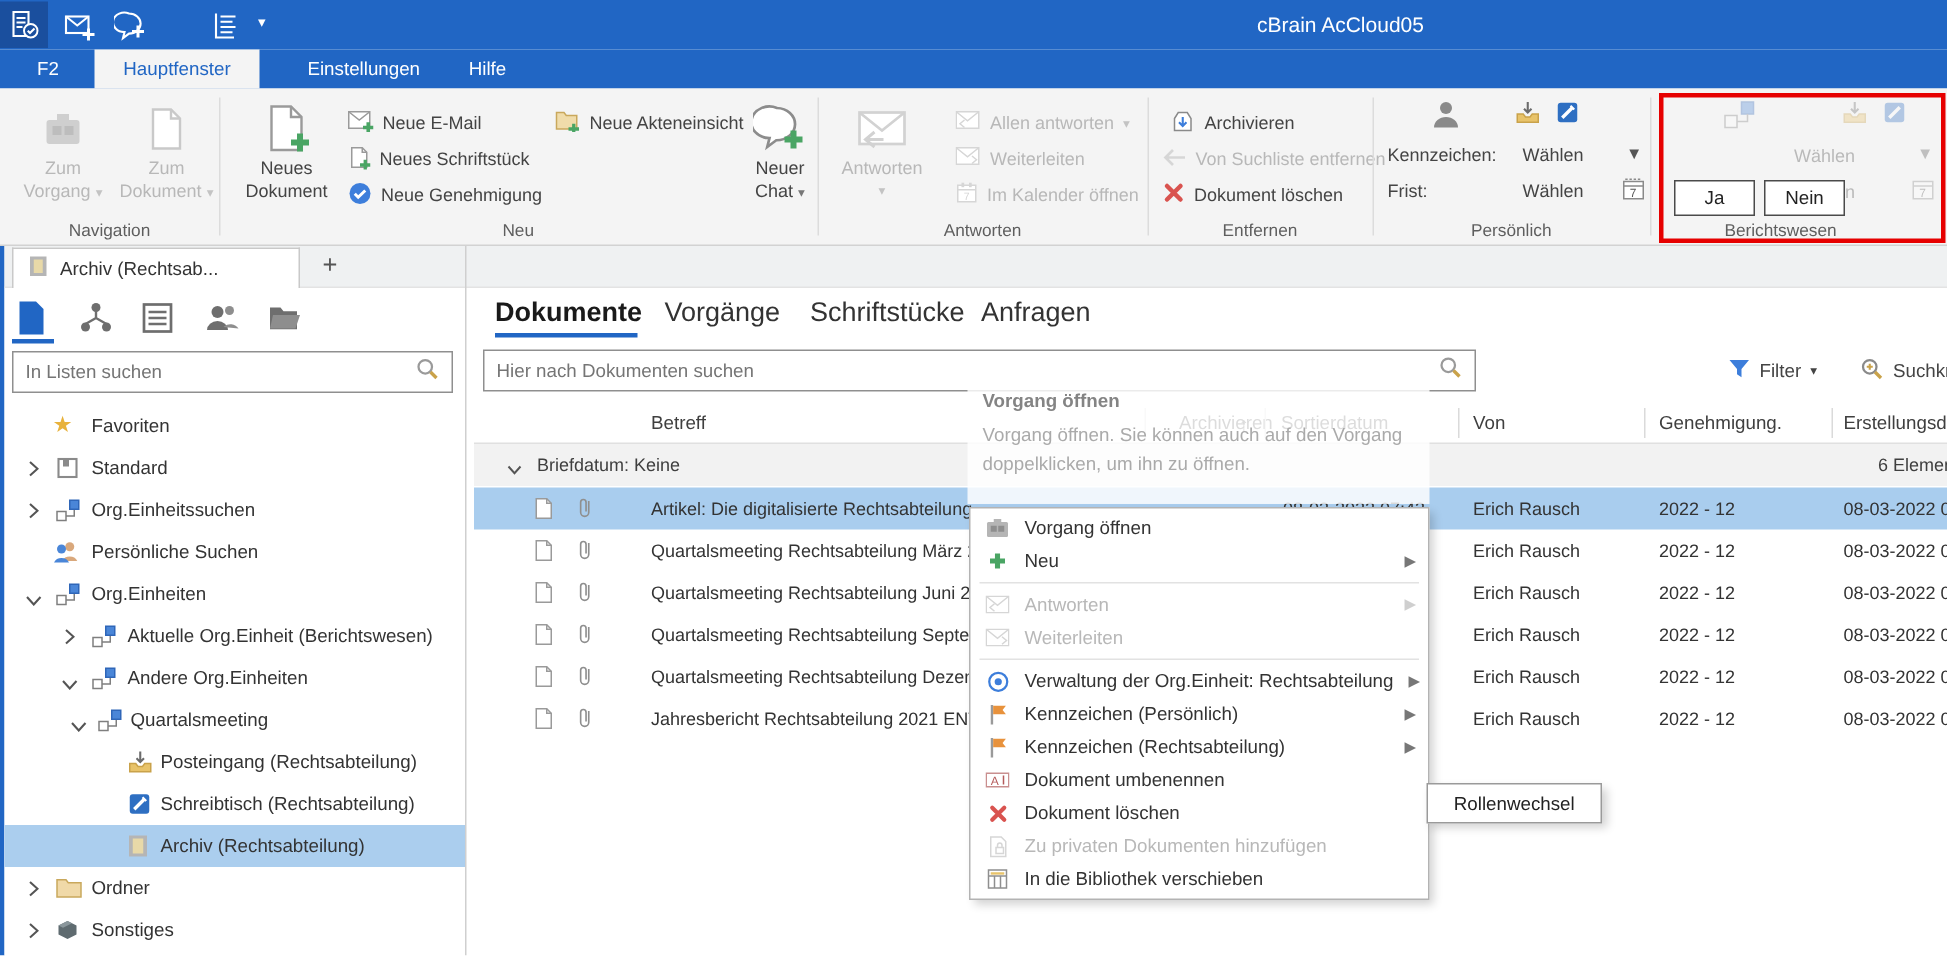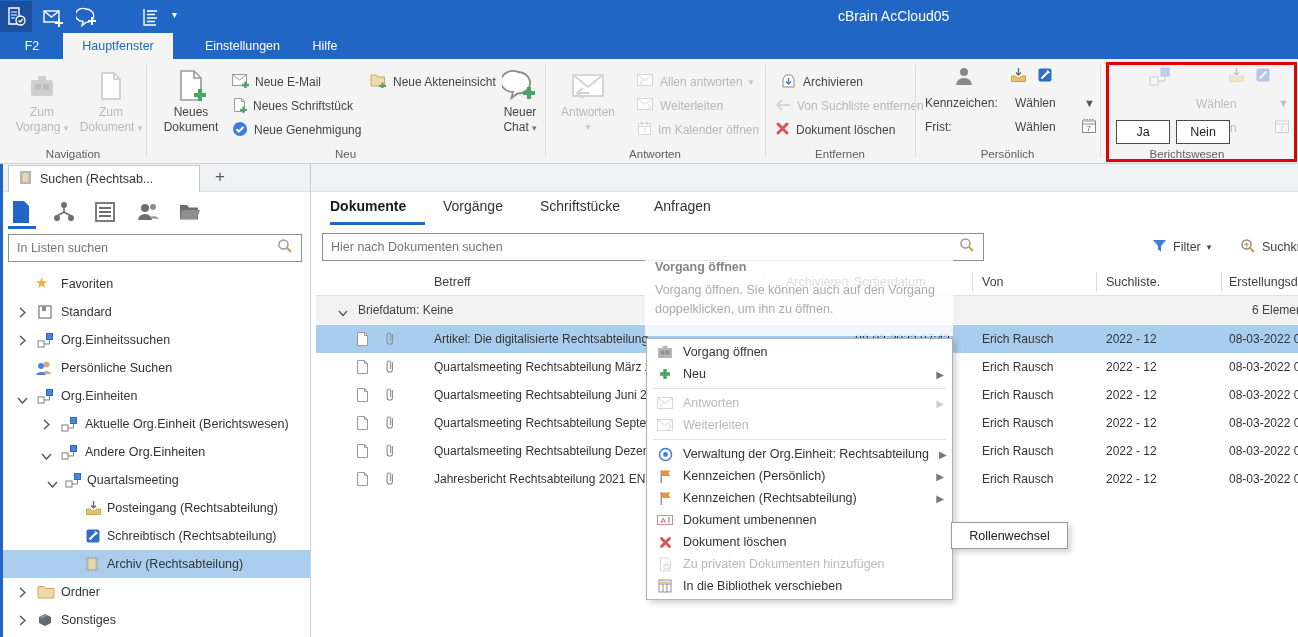--- a/index.html
+++ b/index.html
@@ -35,21 +35,21 @@
   .tabstrip{left:3px;top:164px;width:1295px;height:28px;background:#eff1f2;border-bottom:1px solid #e3e3e3}
   .paneltab{left:5px;top:1px;width:192px;height:27px;background:#fff;border:1px solid #c9c9c9;border-bottom:none;display:flex;align-items:center;gap:8px;padding-left:10px;font-size:12.5px;color:#333}
   .vline{background:#cfcfcf;width:1px}
   
   .searchbox{border:1px solid #8f8f8f;background:#fff;display:flex;align-items:center}
   .searchbox input{border:none;outline:none;flex:1;font-size:12.5px;font-family:"Liberation Sans",sans-serif;color:#444;padding:0 8px;background:transparent}
   .titem{left:3px;width:307px;height:28px;font-size:12.5px;color:#333}
   .titem .tlabel{top:7px}
   .tsel{background:#abceee}
   
-  .maintab{top:0;font-size:14px;color:#333}
+  .maintab{top:0;font-size:18px;color:#333}
   .maintab.active{font-weight:bold;color:#1a1a1a}
   .colhead{top:7px;font-size:12.5px;color:#3f3f3f}
   .hsep{top:4px;height:20px;width:1px;background:#dadada}
   .grouprow{left:316px;top:296px;width:982px;height:28px;background:#f2f2f2;font-size:12px;color:#3f3f3f}
   .lrow{left:316px;width:982px;height:28px;font-size:12px;color:#333}
   .lrow.sel{background:#a9cdee}
   .cell{top:7px;white-space:nowrap;overflow:hidden}
   
   .ghost-tip{left:645px;top:252px;width:308px;height:84px;background:rgba(255,255,255,.82);z-index:10;font-size:12.5px;line-height:19px}
   .ghost-tip .t{color:rgba(125,125,125,.95);font-weight:bold;padding:6px 10px 4px}
@@ -313,21 +313,21 @@
 <div class="abs redbox"></div>
 
 <div class="abs leftedge"></div>
 
 <div class="abs tabstrip">
   <div class="abs paneltab">
     <span><svg width="13" height="15" viewBox="0 0 13 15">
           <rect x="1" y="1" width="11" height="13" fill="#b5b5b5"></rect>
           <rect x="3.5" y="3" width="6" height="9" fill="#e8d9a8"></rect>
         </svg></span>
-    <span>Suchen (Rechtsab...</span>
+    <span>Archiv (Rechtsab...</span>
   </div>
   <span class="abs" style="left:212px;top:3px;font-size:17px;color:#555">+</span>
 </div>
 
 <div class="abs" style="left:3px;top:192px;width:307px;height:445px;background:#fff"></div>
 <div class="abs vline" style="left:310px;top:164px;height:473px"></div>
 
 <span class="abs" style="left:10px;top:200px"><svg width="22" height="24" viewBox="0 0 22 24">
       <path d="M3 1 h11 l5 5 v17 H3z" fill="#2166c4"></path>
     </svg></span>
@@ -509,21 +509,21 @@
       </svg></span>
   <span>Suchkriterien</span>
 </div>
 
 <div class="abs" style="left:316px;top:268px;width:982px;height:28px;border-bottom:1px solid #e0e0e0">
   <span class="abs colhead" style="left:118px">Betreff</span>
   <span class="abs colhead" style="left:470px">Archivieren</span>
   <span class="abs colhead" style="left:510px;font-size:13px">↑</span>
   <span class="abs colhead" style="left:538px">Sortierdatum</span>
   <span class="abs colhead" style="left:666px">Von</span>
-  <span class="abs colhead" style="left:790px">Suchliste.</span>
+  <span class="abs colhead" style="left:790px">Genehmigung.</span>
   <span class="abs colhead nowrap" style="left:913px;width:69px;overflow:hidden">Erstellungsdatum</span>
   <span class="abs hsep" style="left:447px"></span>
   <span class="abs hsep" style="left:527px"></span>
   <span class="abs hsep" style="left:656px"></span>
   <span class="abs hsep" style="left:780px"></span>
   <span class="abs hsep" style="left:905px"></span>
 </div>
 
 <div class="abs grouprow">
   <span class="abs" style="left:22px;top:10px"><svg width="10" height="7" viewBox="0 0 10 7">

